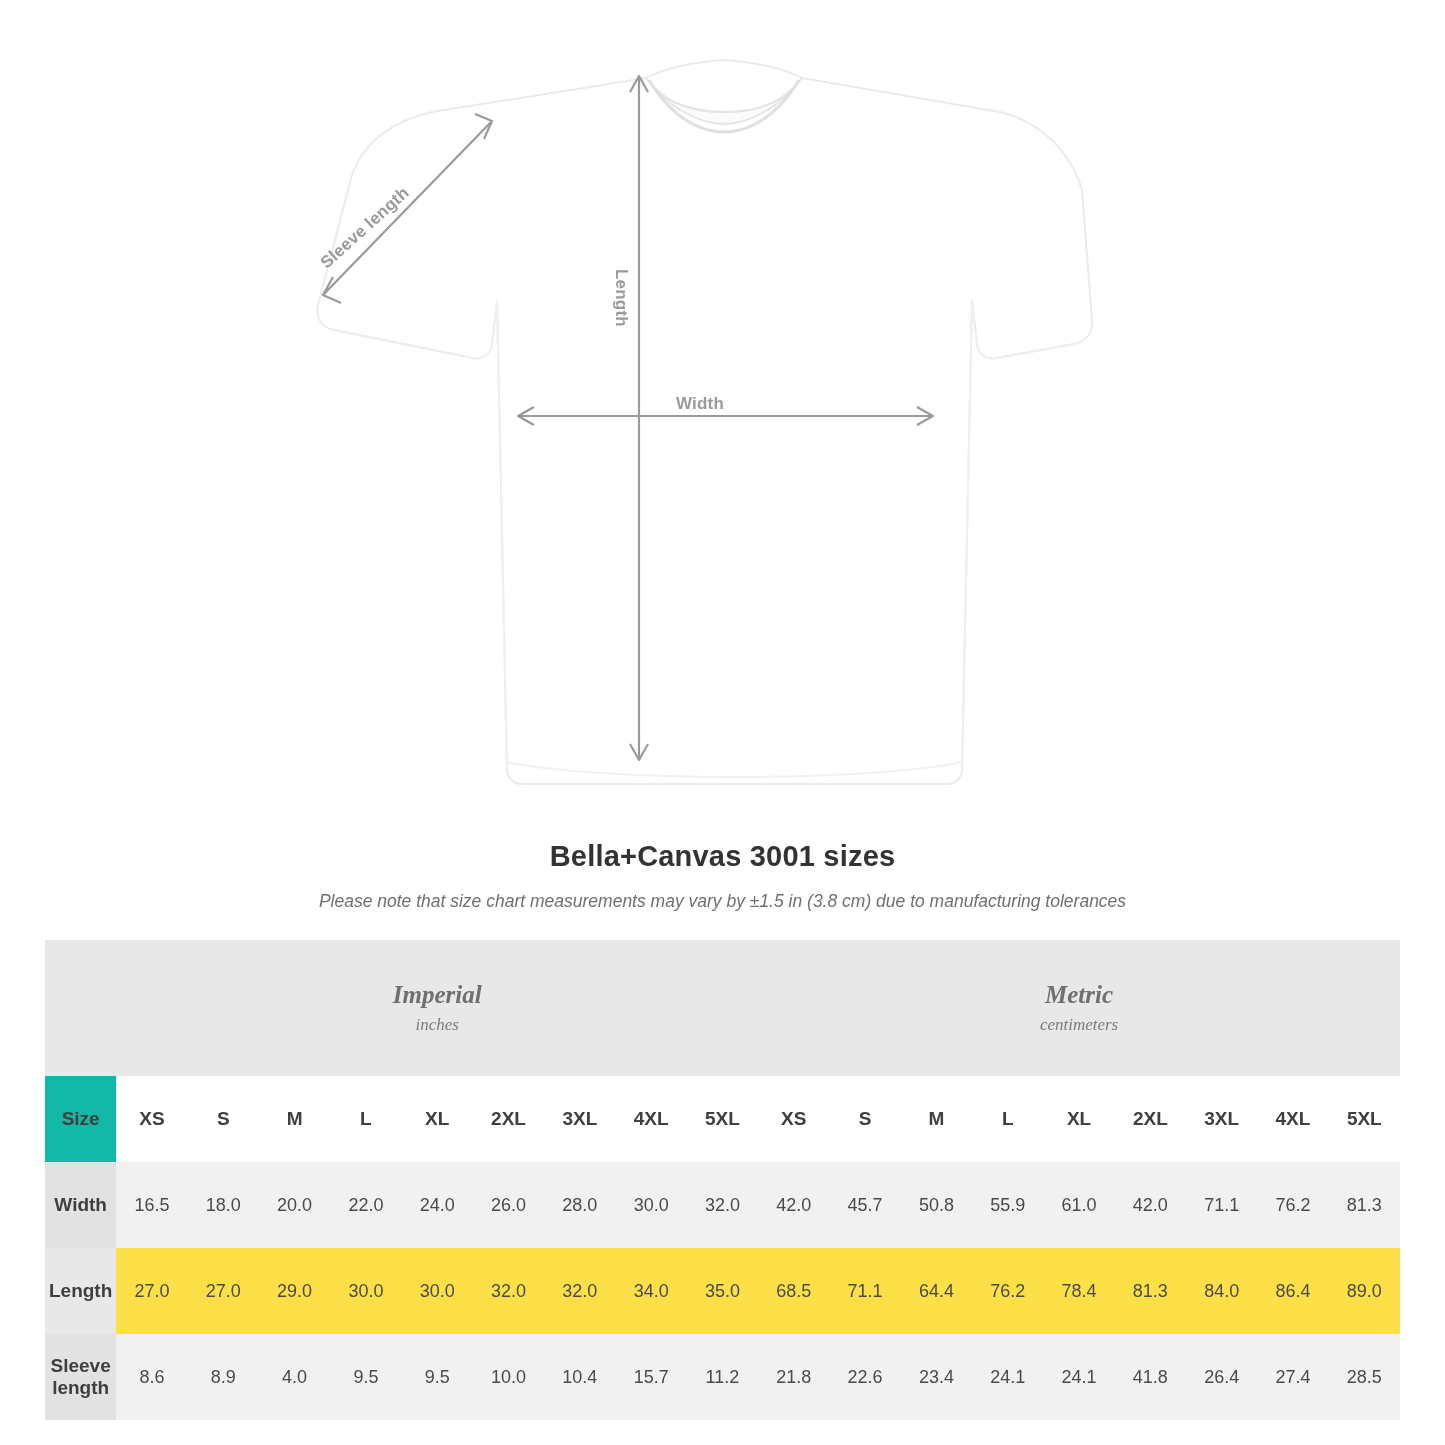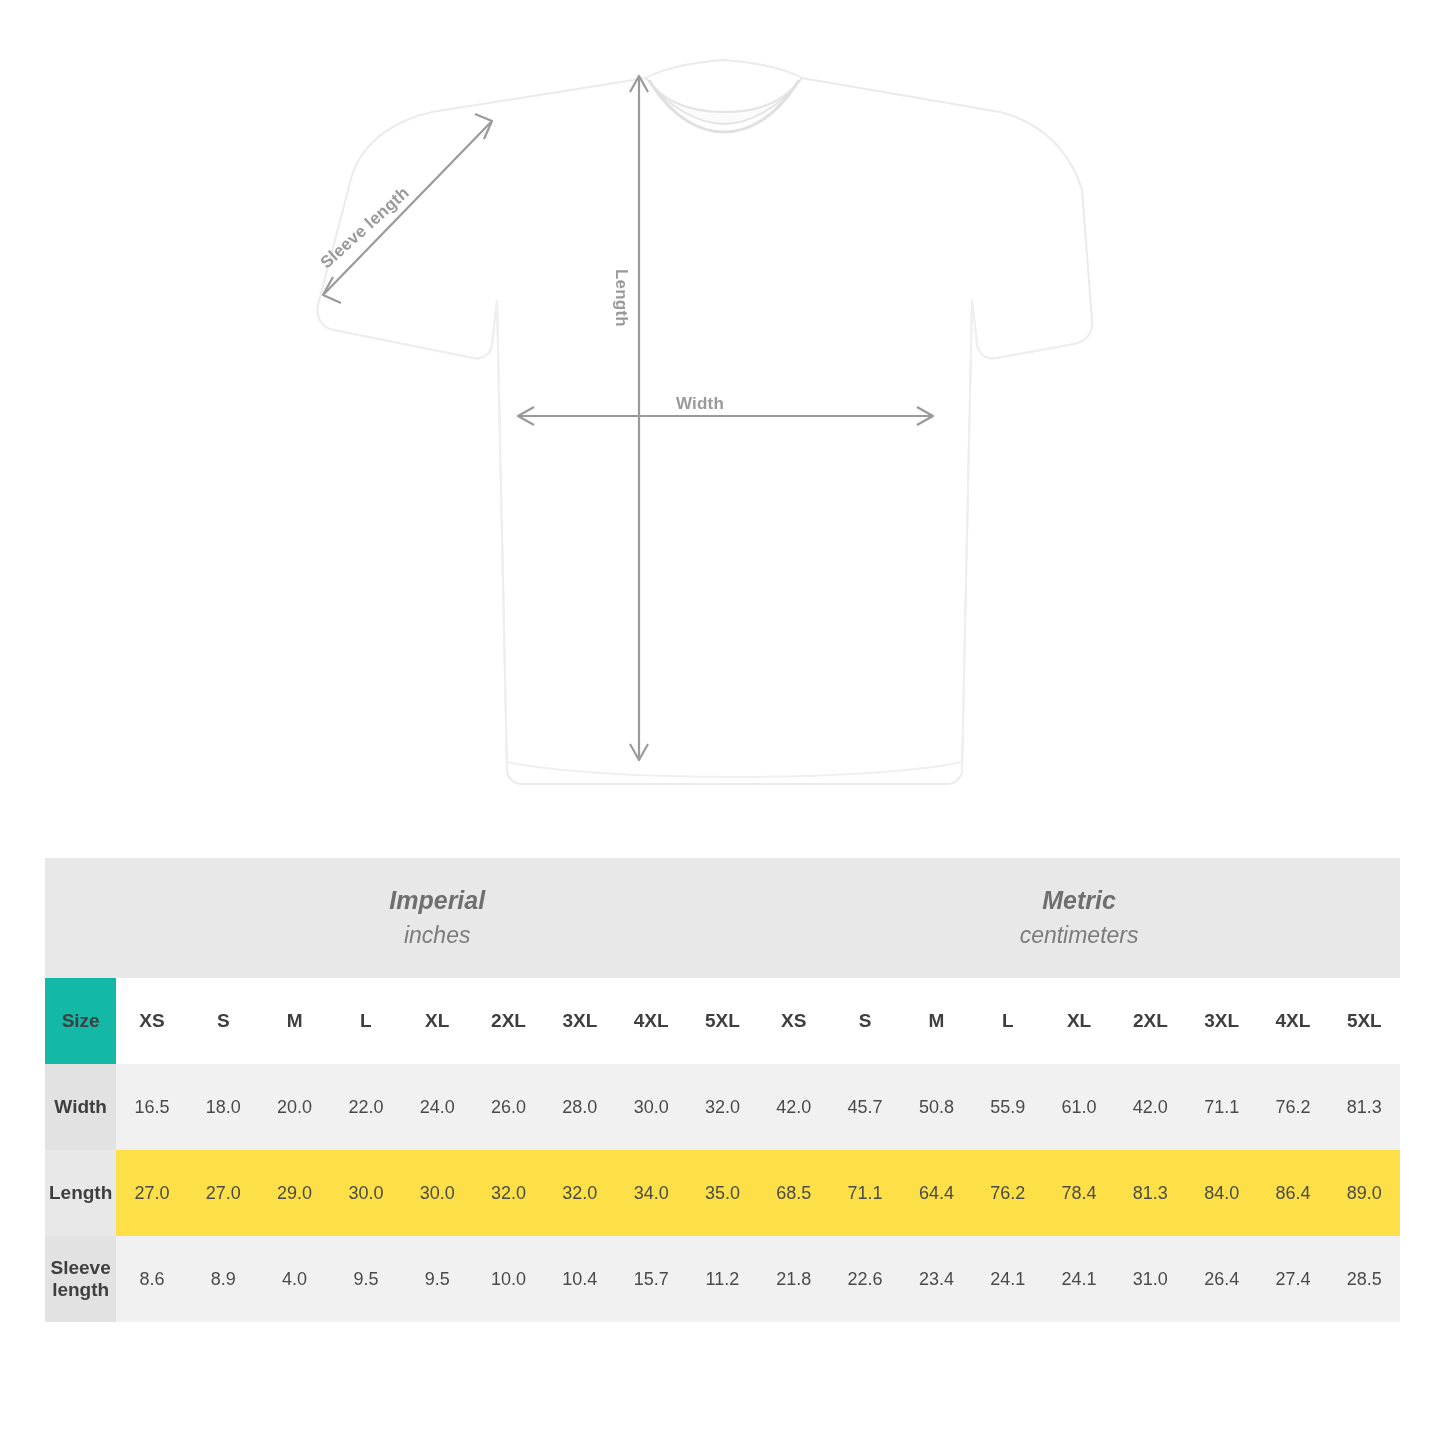--- a/index.html
+++ b/index.html
@@ -89,32 +89,33 @@
     border: none;
     text-align: center;
     vertical-align: middle;
     font-size: 18px;
     color: #4a4a4a;
     font-weight: normal;
   }
   
   tr.unit-row td {
     background: #e8e8e8;
-    height: 120px;
+    height: 136px;
     padding: 0;
+    font-family: Liberation Serif, serif;
   }
   .unit-title {
     font-size: 25px;
     font-style: italic;
     font-weight: bold;
     color: #6f6f6f;
     line-height: 1.1;
   }
   .unit-sub {
-    font-size: 23px;
+    font-size: 17px;
     font-style: italic;
     color: #7c7c7c;
     margin-top: 7px;
   }
   tr.size-row td {
     height: 84px;
     background: #ffffff;
     font-weight: bold;
     font-size: 19px;
     color: #3f3f3f;
@@ -203,20 +204,24 @@
         <polyline points="333,277 323,295 341,303" stroke-linejoin="round"></polyline>
         <polyline points="475,114 492,121 484,139" stroke-linejoin="round"></polyline>
       </g>
     </svg>
 
     <div class="dim-label width-lbl">Width</div>
     <div class="dim-label length-lbl">Length</div>
     <div class="dim-label sleeve-lbl">Sleeve length</div>
   </div>
 
+  <div class="title-block">
+    <h1 class="chart-title">Bella+Canvas 3001 sizes</h1>
+    <div class="chart-note">Please note that size chart measurements may vary by ±1.5 in (3.8 cm) due to manufacturing tolerances</div>
+  </div>
 
   <div class="table-wrap">
     <table class="size-table">
       <tbody>
           <tr class="unit-row">
         <td></td>
         <td colspan="9">
           <div class="unit-title">Imperial</div>
           <div class="unit-sub">inches</div>
         </td>
@@ -301,21 +306,21 @@
         <td class="cell-sep">9.5</td>
         <td class="cell-sep">10.0</td>
         <td class="cell-sep">10.4</td>
         <td class="cell-sep">15.7</td>
         <td class="cell-sep">11.2</td>
         <td class="cell-sep">21.8</td>
         <td class="cell-sep">22.6</td>
         <td class="cell-sep">23.4</td>
         <td class="cell-sep">24.1</td>
         <td class="cell-sep">24.1</td>
-        <td class="cell-sep">31.0</td>
+        <td class="cell-sep">41.8</td>
         <td class="cell-sep">26.4</td>
         <td class="cell-sep">27.4</td>
         <td class="cell-sep">28.5</td>
       </tr>
     </tbody>
       </table>
   </div>
 
 </div>
 

